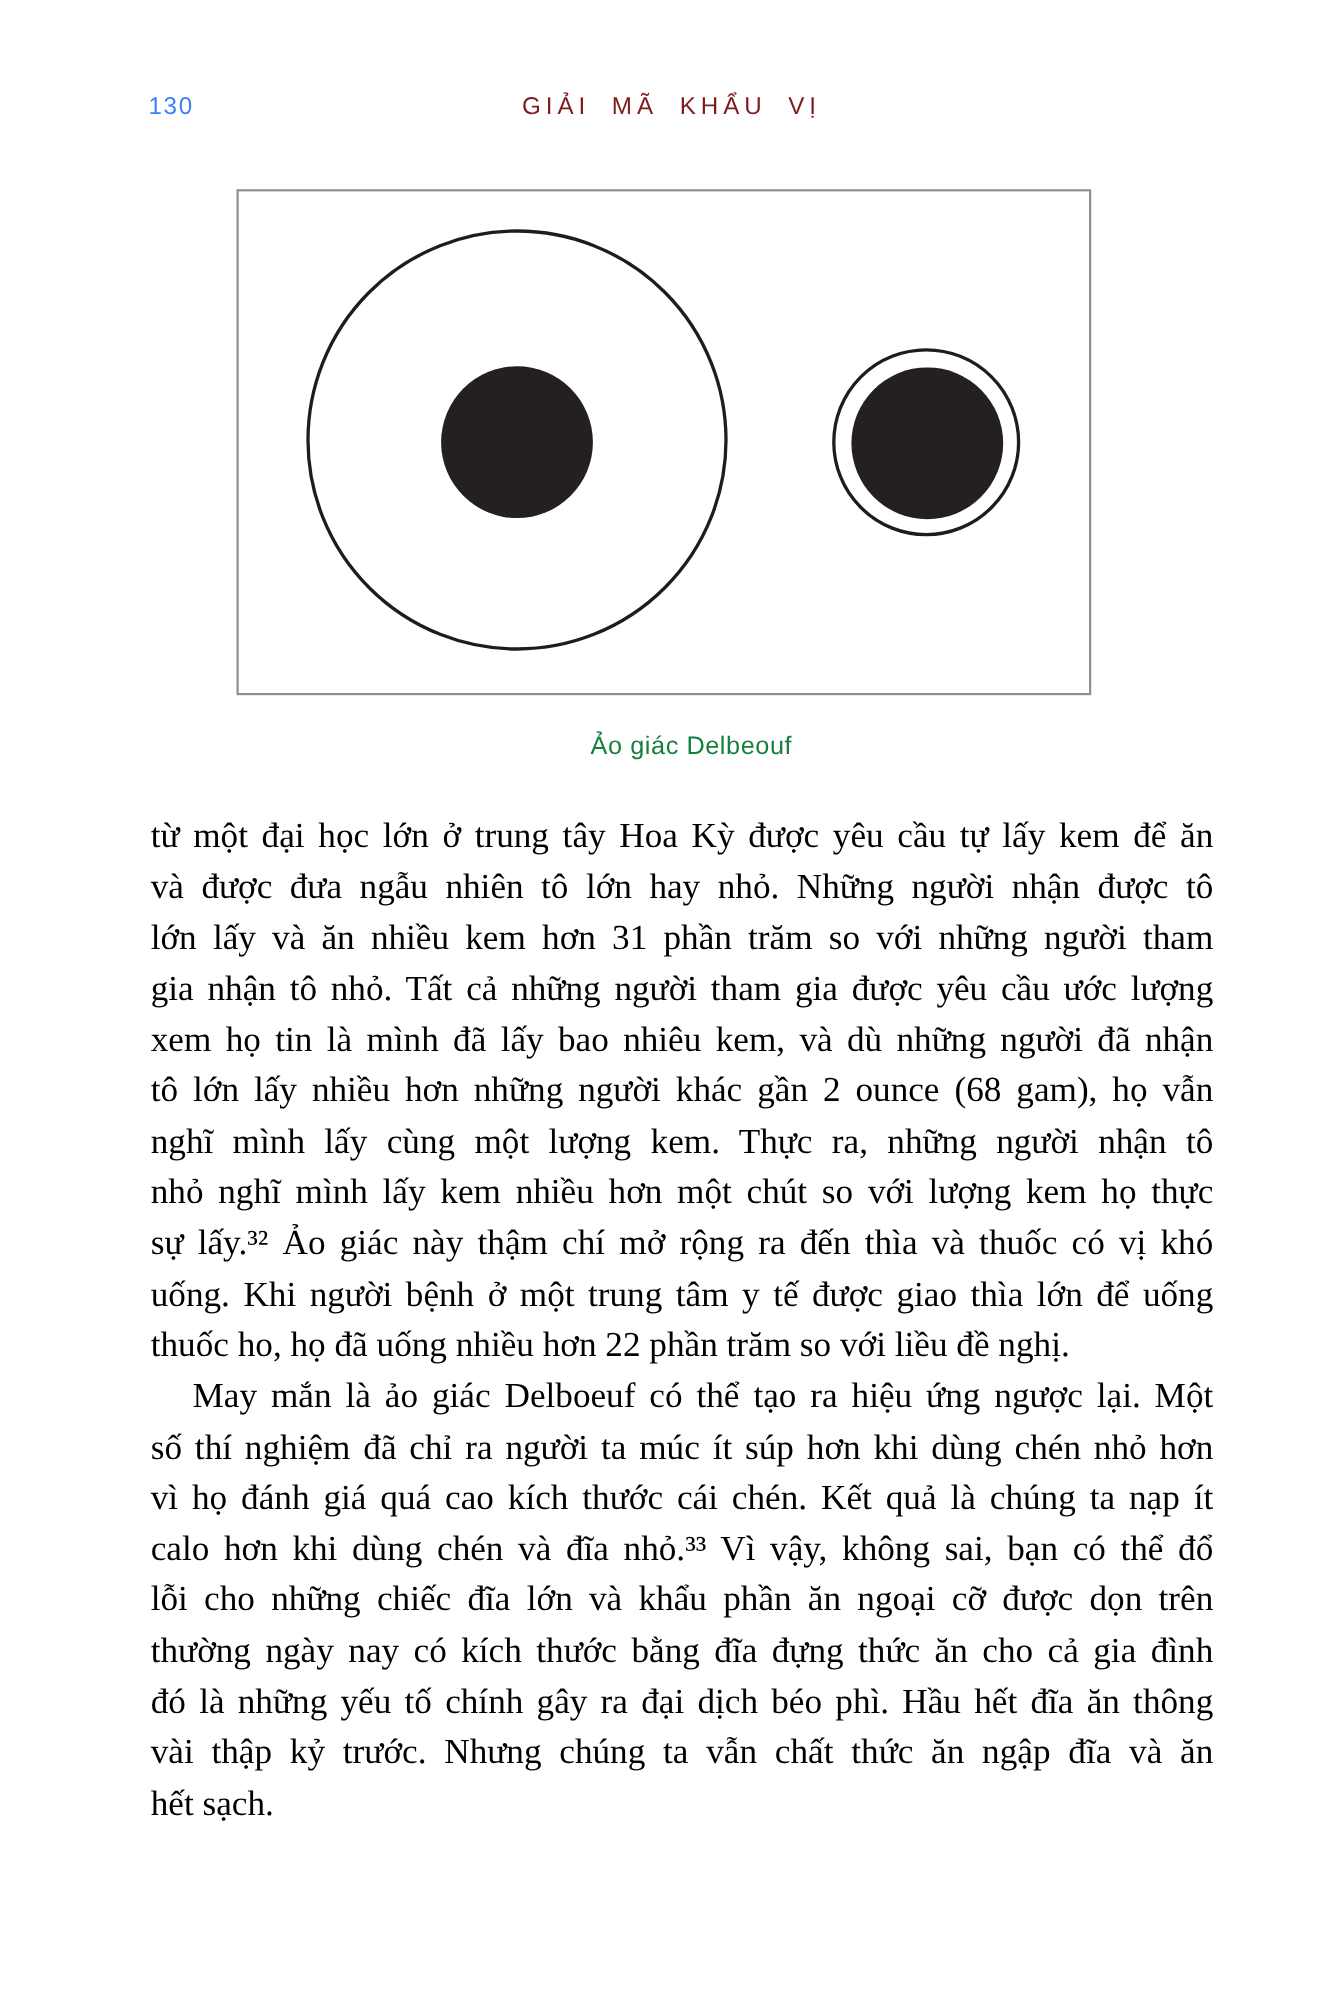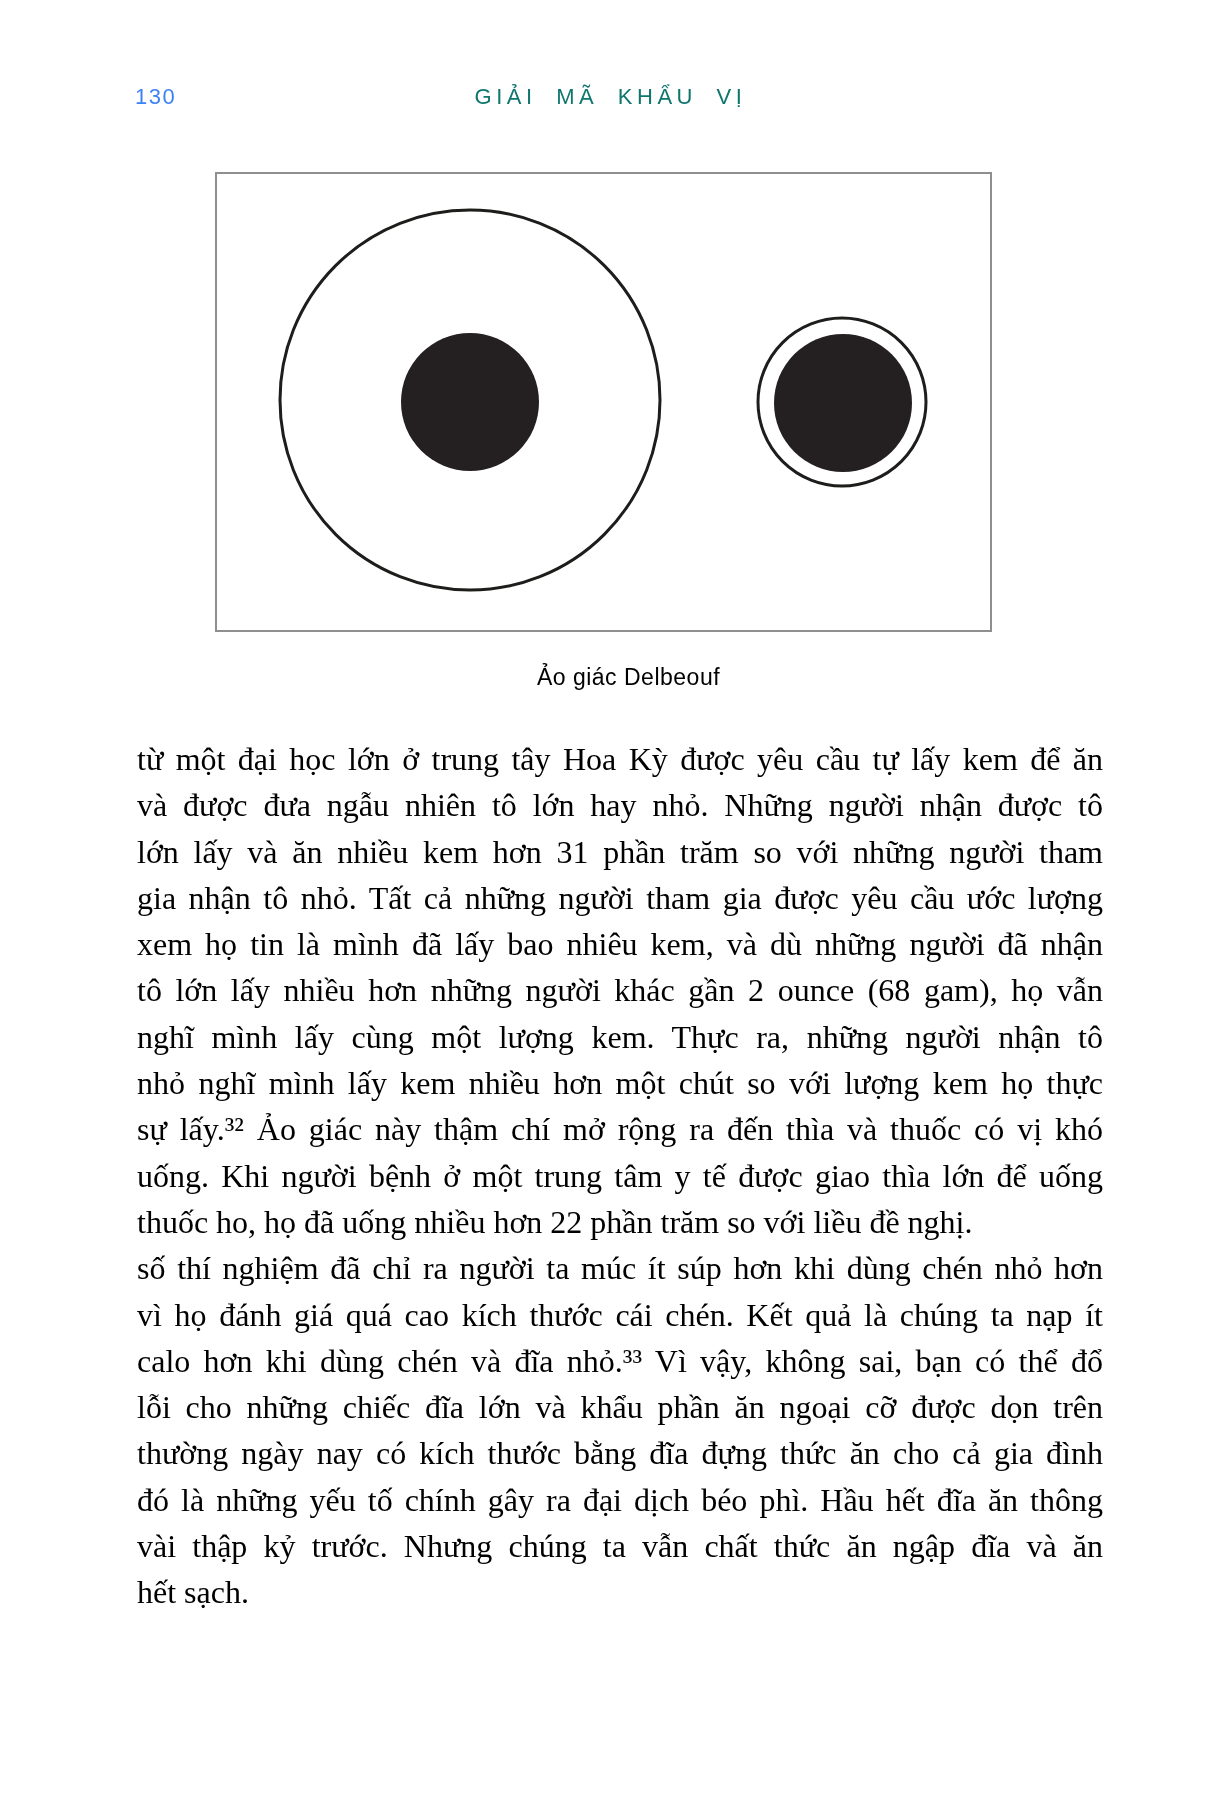--- a/index.html
+++ b/index.html
@@ -9,32 +9,32 @@
   }
   
   .page-number{
     position:absolute;left:135px;top:84px;
     font-family:"Liberation Sans", sans-serif;font-size:22px;
     letter-spacing:1.5px;color:#3b82f6;
   }
   .running-title{
     position:absolute;left:0;right:0;top:84px;text-align:center;
     font-family:"Liberation Sans", sans-serif;font-size:22px;
-    letter-spacing:4.5px;word-spacing:9px;color:#0f766e;font-weight:400;
+    letter-spacing:4.5px;word-spacing:9px;color:#7f1d1d;font-weight:400;
   }
   
   .figure-box{
     position:absolute;left:215px;top:172px;width:777px;height:460px;
     border:2px solid #8f8f8f;box-sizing:border-box;background:#ffffff;
   }
   .figure-box svg{display:block;}
   .figure-caption{
     position:absolute;left:0;right:0;top:664px;text-align:center;
     font-family:"Liberation Sans", sans-serif;font-size:23px;
-    letter-spacing:0.5px;color:#000000;margin-left:36px;
+    letter-spacing:0.5px;color:#15803d;margin-left:36px;
   }
   
   .body-text{
     position:absolute;left:137px;top:736px;width:966px;
     font-size:32px;line-height:46.3px;color:#000000;
   }
   .line{
     text-align:justify;text-align-last:justify;
   }
   .line.end{
@@ -66,20 +66,21 @@
     <div class="line">và được đưa ngẫu nhiên tô lớn hay nhỏ. Những người nhận được tô</div>
     <div class="line">lớn lấy và ăn nhiều kem hơn 31 phần trăm so với những người tham</div>
     <div class="line">gia nhận tô nhỏ. Tất cả những người tham gia được yêu cầu ước lượng</div>
     <div class="line">xem họ tin là mình đã lấy bao nhiêu kem, và dù những người đã nhận</div>
     <div class="line">tô lớn lấy nhiều hơn những người khác gần 2 ounce (68 gam), họ vẫn</div>
     <div class="line">nghĩ mình lấy cùng một lượng kem. Thực ra, những người nhận tô</div>
     <div class="line">nhỏ nghĩ mình lấy kem nhiều hơn một chút so với lượng kem họ thực</div>
     <div class="line">sự lấy.³² Ảo giác này thậm chí mở rộng ra đến thìa và thuốc có vị khó</div>
     <div class="line">uống. Khi người bệnh ở một trung tâm y tế được giao thìa lớn để uống</div>
     <div class="line end">thuốc ho, họ đã uống nhiều hơn 22 phần trăm so với liều đề nghị.</div>
+    <div class="line indent">May mắn là ảo giác Delboeuf có thể tạo ra hiệu ứng ngược lại. Một</div>
     <div class="line">số thí nghiệm đã chỉ ra người ta múc ít súp hơn khi dùng chén nhỏ hơn</div>
     <div class="line">vì họ đánh giá quá cao kích thước cái chén. Kết quả là chúng ta nạp ít</div>
     <div class="line">calo hơn khi dùng chén và đĩa nhỏ.³³ Vì vậy, không sai, bạn có thể đổ</div>
     <div class="line">lỗi cho những chiếc đĩa lớn và khẩu phần ăn ngoại cỡ được dọn trên</div>
     <div class="line">thường ngày nay có kích thước bằng đĩa đựng thức ăn cho cả gia đình</div>
     <div class="line">đó là những yếu tố chính gây ra đại dịch béo phì. Hầu hết đĩa ăn thông</div>
     <div class="line">vài thập kỷ trước. Nhưng chúng ta vẫn chất thức ăn ngập đĩa và ăn</div>
     <div class="line end">hết sạch.</div>
   </div>
 

